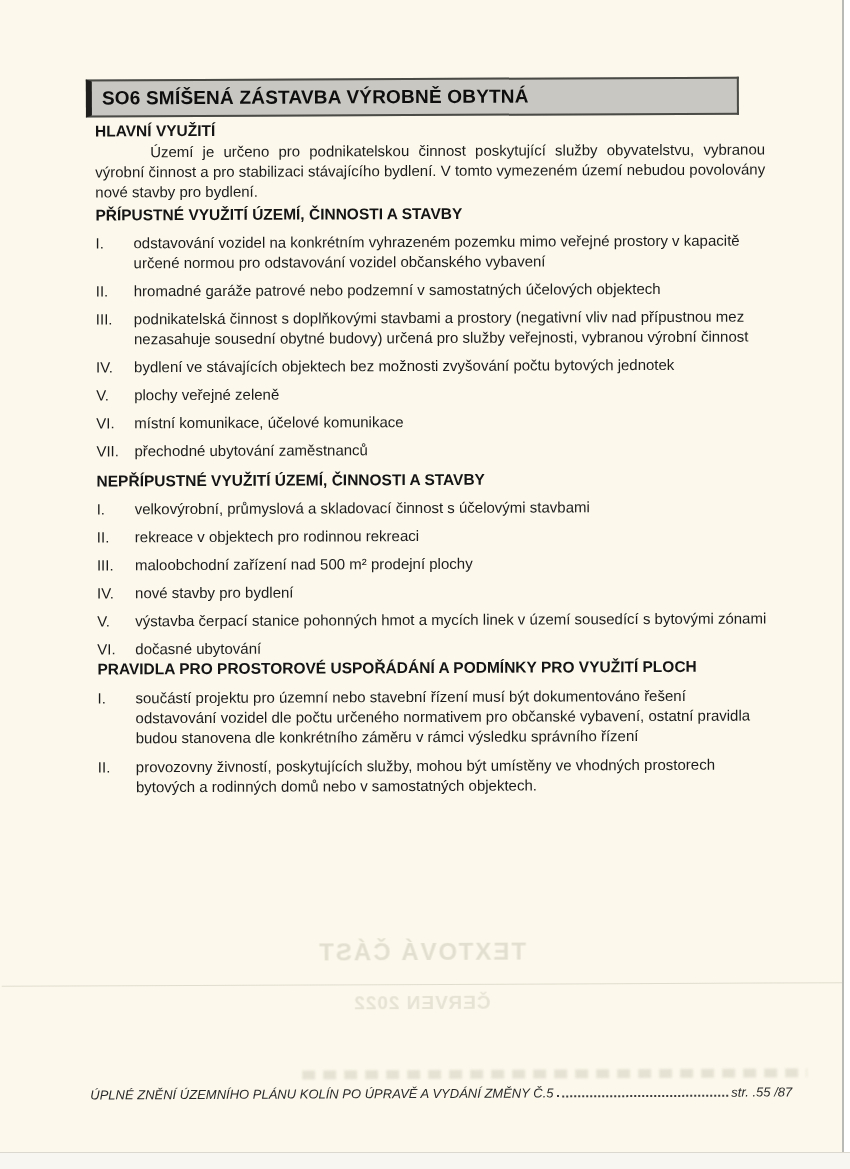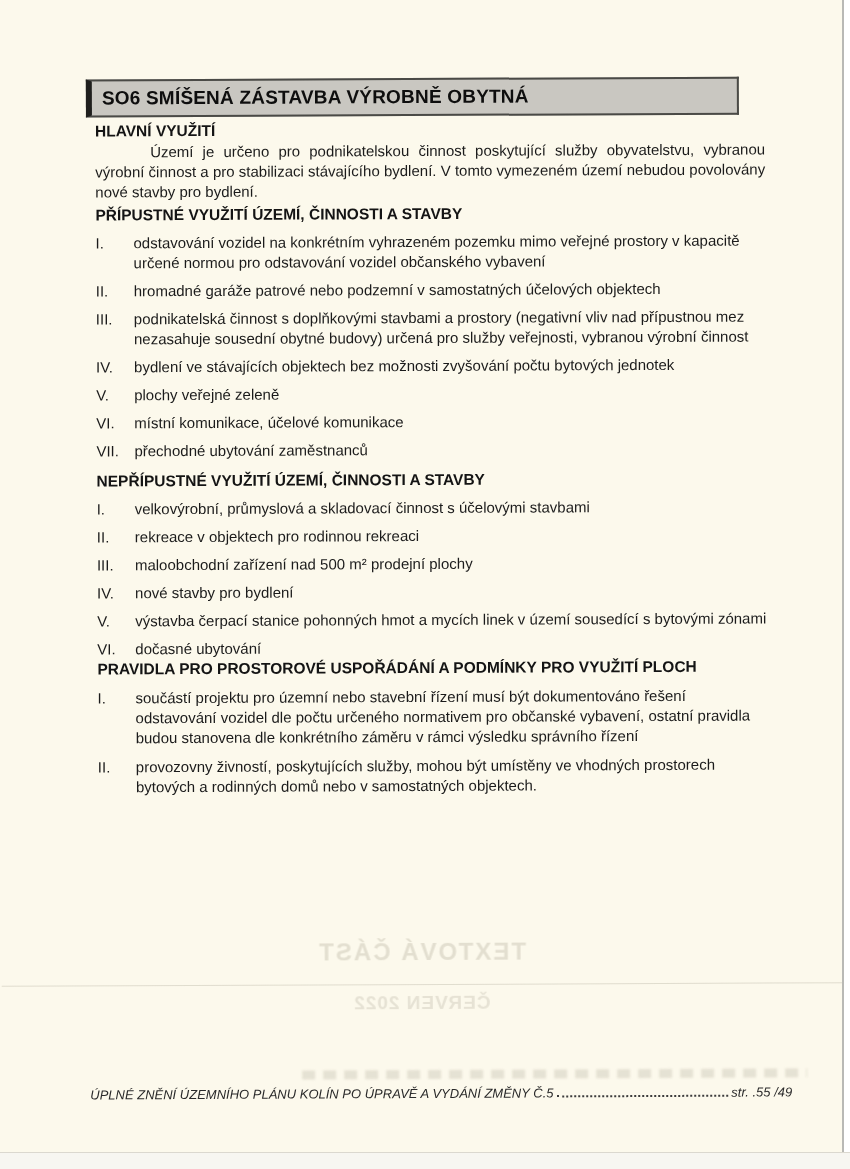--- a/index.html
+++ b/index.html
@@ -183,19 +183,19 @@
           <span class="num">II.</span>
           <span class="txt">provozovny živností, poskytujících služby, mohou být umístěny ve vhodných prostorech bytových a rodinných domů nebo v samostatných objektech.</span>
         </div>
       </div>
 
   </div>
 
   <div class="footer">
     <span>ÚPLNÉ ZNĚNÍ ÚZEMNÍHO PLÁNU KOLÍN PO ÚPRAVĚ A VYDÁNÍ ZMĚNY Č.5</span>
     <span class="leader"></span>
-    <span>str. .55 /49</span>
+    <span>str. .55 /87</span>
   </div>
 
 </div>
 
 <div class="edge-right"></div>
 <div class="edge-bottom"></div>
 
 </body></html>

